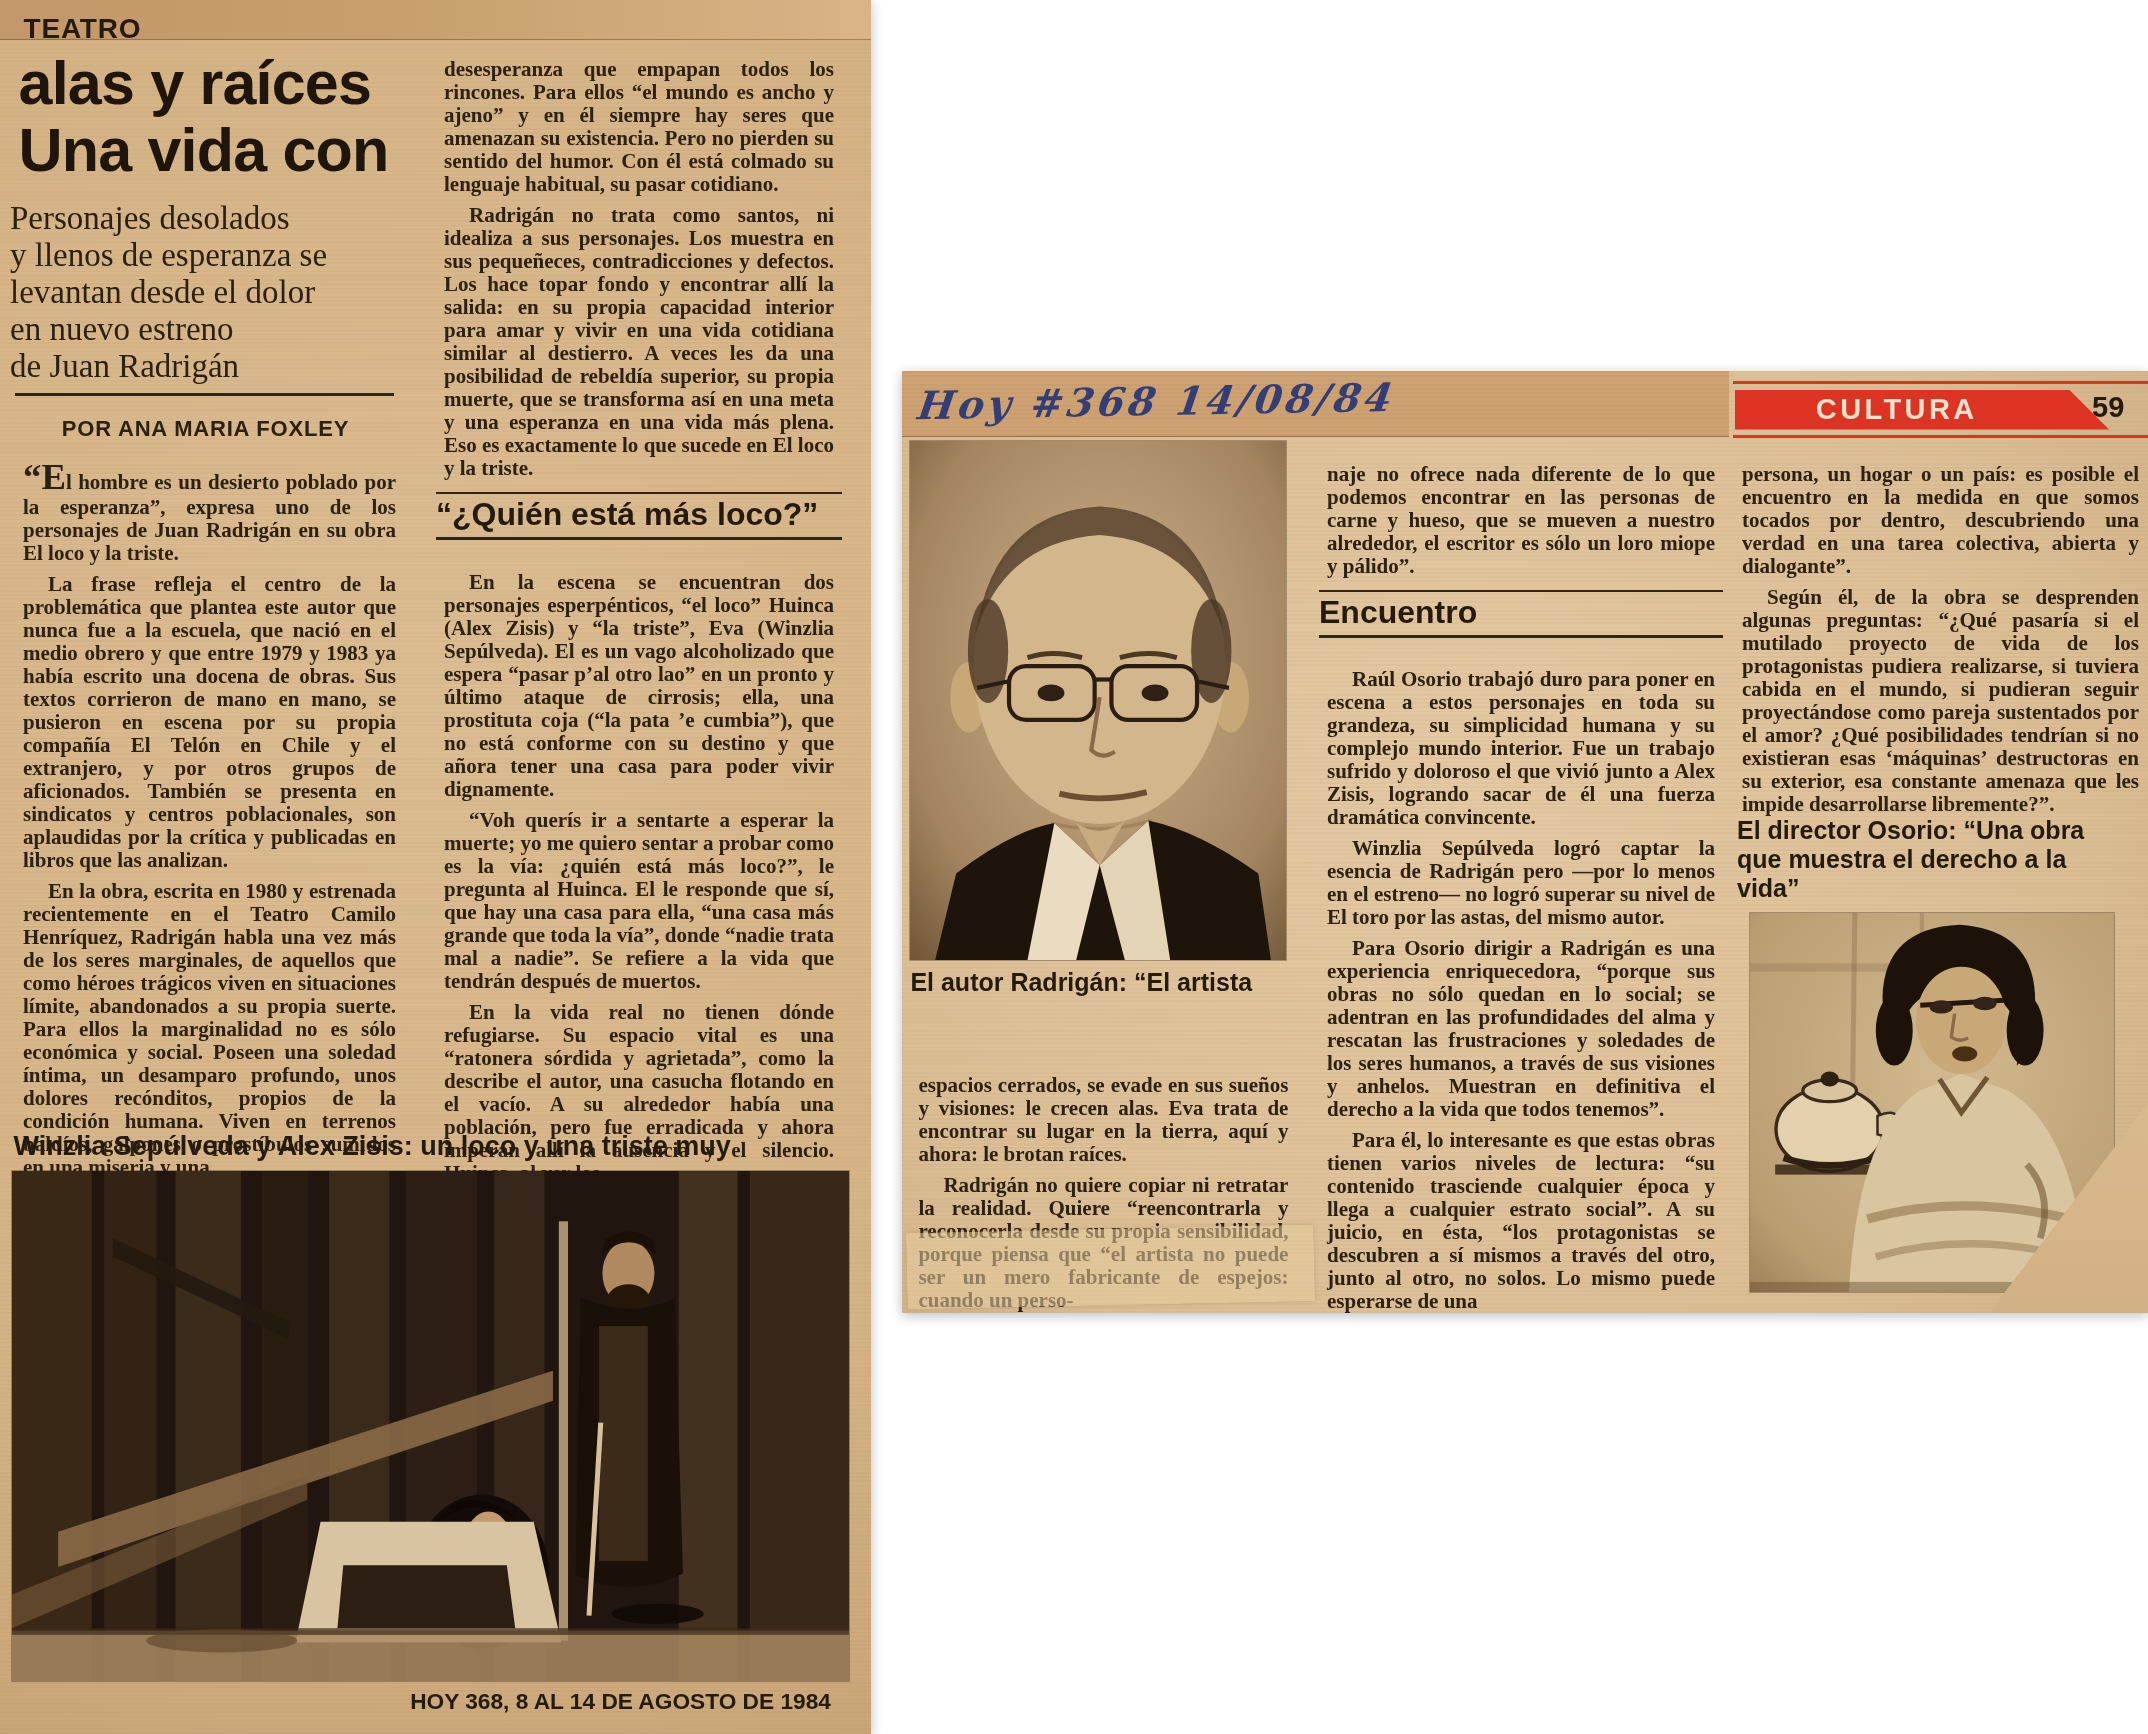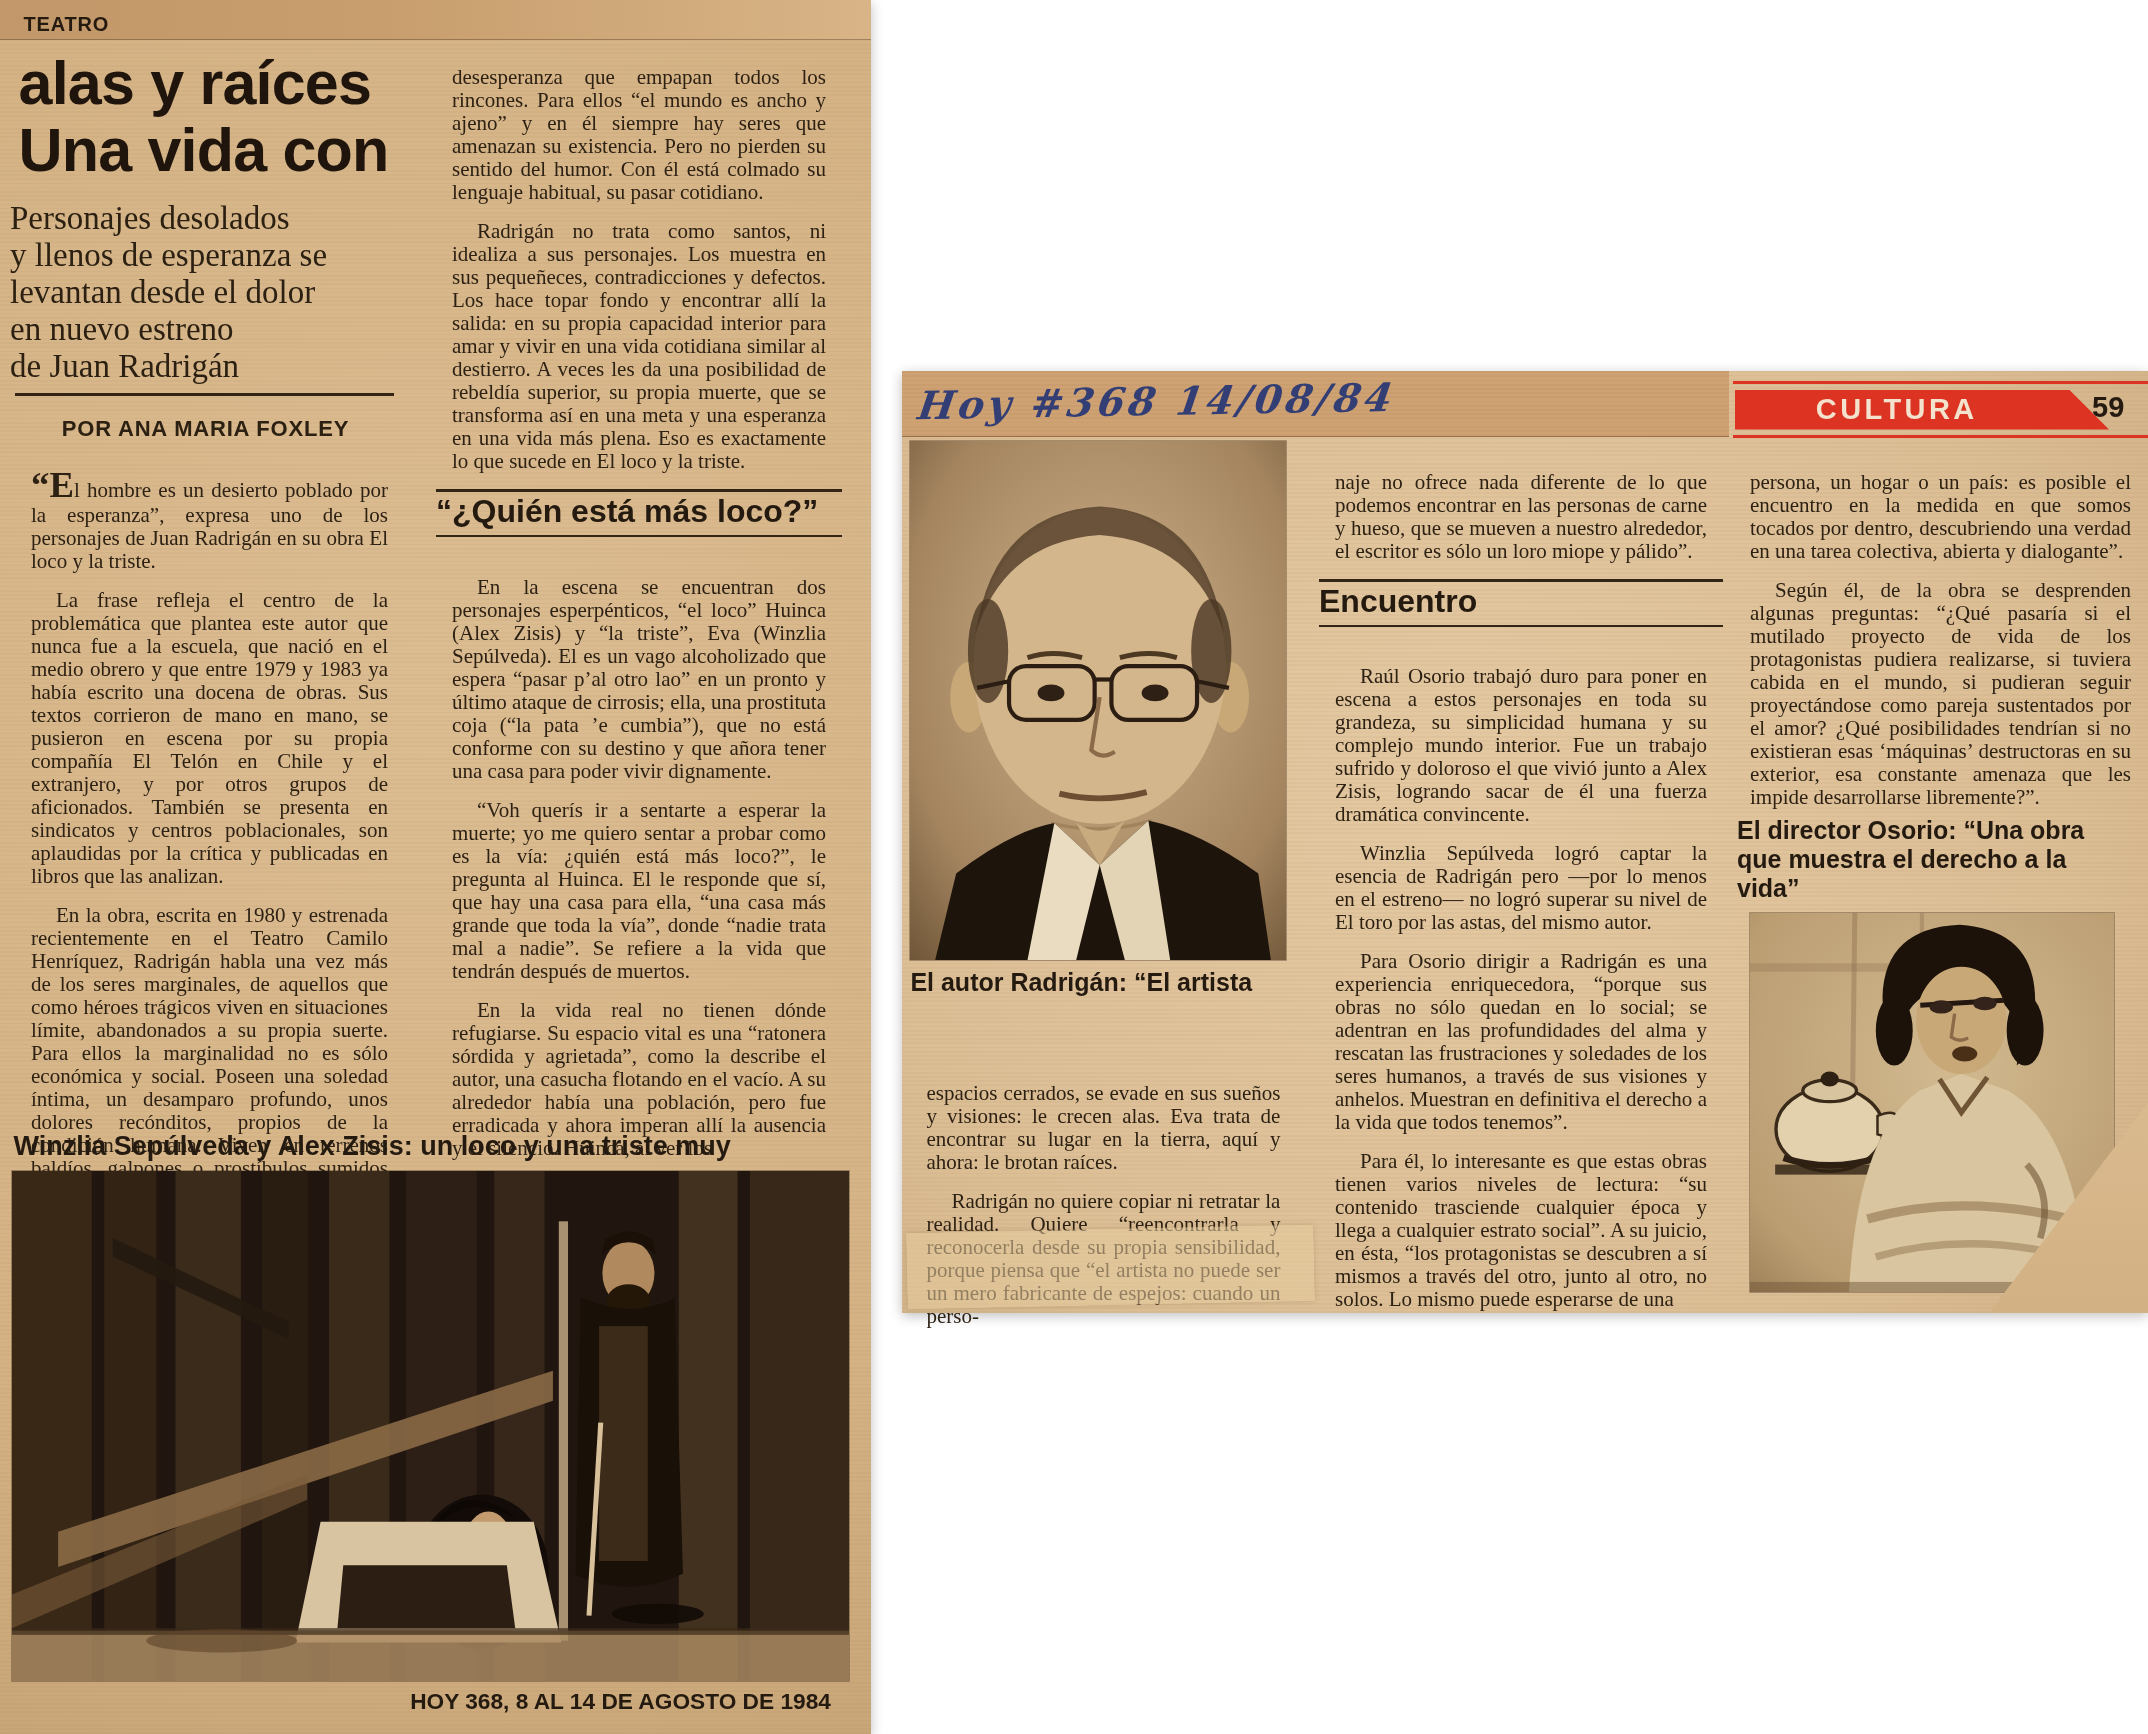--- a/index.html
+++ b/index.html
@@ -19,31 +19,31 @@
                          radial-gradient(circle at 45% 45%, #e4c9a2 0%, #dcbe95 70%, #d2b287 100%);}
 
   .top-band{left:0;top:0;width:871px;height:39px;
         background:linear-gradient(90deg,#c2986a 0%,#c89e6e 45%,#d8b486 100%);
         border-bottom:0.8px solid rgba(60,40,20,.35);}
   .hand-band{left:0;top:0;width:827px;height:65px;background:#cfa273;
         background-image:repeating-linear-gradient(0deg, rgba(120,85,50,.06) 0 1.7px, transparent 1.7px 4.2px);
         border-bottom:0.8px solid rgba(70,45,20,.4);}
 
   
-  .kicker{left:23.5px;top:13.4px;font-size:20px;font-weight:bold;color:#241a10;letter-spacing:0.8px;}
+  .kicker{left:23.5px;top:13.4px;font-size:28px;font-weight:bold;color:#241a10;letter-spacing:0.8px;}
   .headline{left:18.5px;top:50px;width:537px;font-size:61px;line-height:67px;font-weight:bold;
         color:#1f150c;letter-spacing:-0.8px;}
   .deck{left:10px;top:200px;width:503px;font-family:Liberation Serif, serif;
         font-size:33px;line-height:37px;color:#2b2012;}
   .rule{background:#322515;height:2.5px;}
   .byline{left:15px;top:416px;width:381px;text-align:center;font-size:22px;font-weight:bold;
         color:#2b2012;letter-spacing:0.8px;}
   .serif-body{font-family:"Liberation Serif",serif;font-size:21px;line-height:23px;
         text-align:justify;color:#2d2114;}
-  .para{margin:16px;text-indent:25px;}
+  .para{margin:8px;text-indent:25px;font-weight:bold;}
   .cont > .para:first-child{text-indent:0;}
   .dropcap > .para:first-child{text-indent:0;}
   .dropcap > .para:first-child::first-letter{font-size:175%;font-weight:bold;line-height:1;}
   .sec-rule{height:2.5px;background:#322515;margin:11.7px 0 8.4px 0;}
   .sec-head{font-family:"Liberation Sans",sans-serif;font-weight:bold;font-size:32px;
         color:#241a10;margin:0 0 6.7px 0;text-indent:0;}
   .photo-cap{font-weight:bold;font-size:27px;line-height:31px;color:#241a10;}
   .footer{font-weight:bold;font-size:22.7px;color:#241a10;text-align:center;}
 
   .handwriting{left:17px;top:6.7px;font-family:"DejaVu Serif",serif;font-style:italic;

